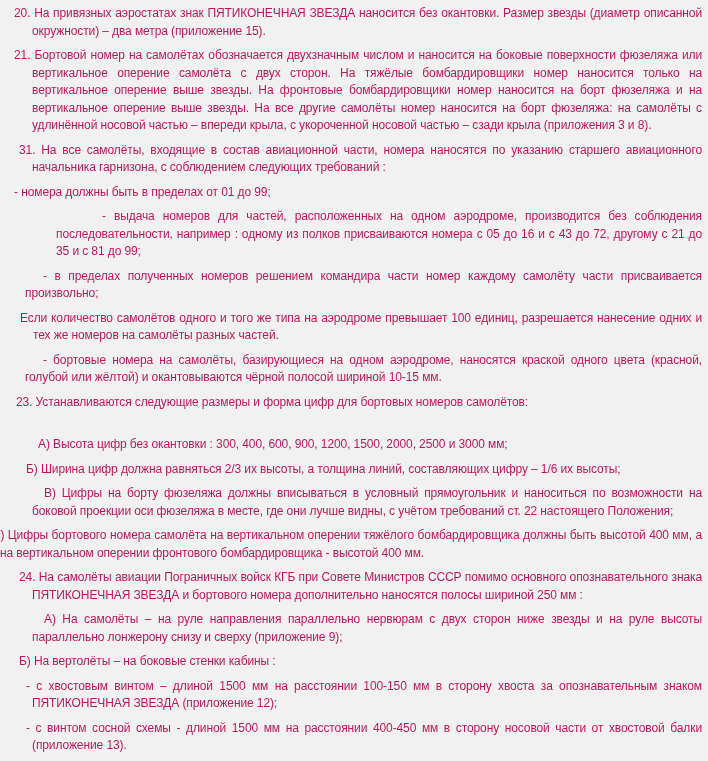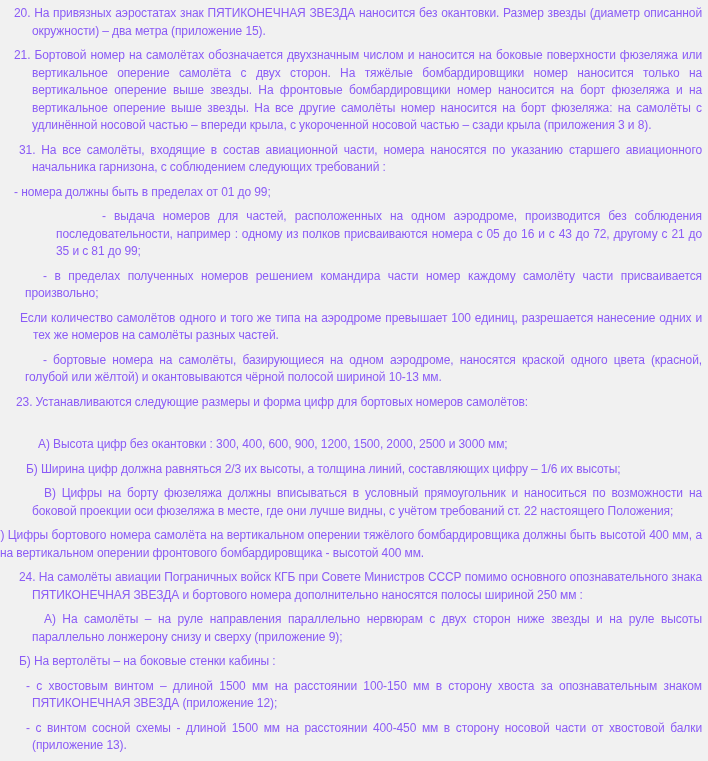--- a/index.html
+++ b/index.html
@@ -8,21 +8,21 @@
     width: 708px;
     height: 761px;
     box-sizing: border-box;
     padding: 5px 6px 0 0;
     overflow: hidden;
     background: #f1f1f1;
     font-family: "Liberation Sans", "DejaVu Sans", sans-serif;
     font-size: 12px;
     line-height: 17.5px;
     letter-spacing: -0.1px;
-    color: #8b5cf6;
+    color: #be185d;
     text-align: justify;
   }
   .para { margin: 0 0 7px 0; }
   
   .s20   { padding-left: 32px; text-indent: -18px; }
   .s21   { padding-left: 32px; text-indent: -18px; }
   .s22   { padding-left: 32px; text-indent: -13px; }
   .sd1   { padding-left: 14px; }
   .sd2   { padding-left: 56px; text-indent: 46px; }
   .sd3   { padding-left: 25px; text-indent: 18px; }
@@ -44,21 +44,21 @@
 <body>
 
 <div class="page">
   <p class="para s20">20. На привязных аэростатах знак ПЯТИКОНЕЧНАЯ ЗВЕЗДА наносится без окантовки. Размер звезды (диаметр описанной окружности) – два метра (приложение 15).</p>
   <p class="para s21">21. Бортовой номер на самолётах обозначается двухзначным числом и наносится на боковые поверхности фюзеляжа или вертикальное оперение самолёта с двух сторон. На тяжёлые бомбардировщики номер наносится только на вертикальное оперение выше звезды. На фронтовые бомбардировщики номер наносится на борт фюзеляжа и на вертикальное оперение выше звезды. На все другие самолёты номер наносится на борт фюзеляжа: на самолёты с удлинённой носовой частью – впереди крыла, с укороченной носовой частью – сзади крыла (приложения 3 и 8).</p>
   <p class="para s22">31. На все самолёты, входящие в состав авиационной части, номера наносятся по указанию старшего авиационного начальника гарнизона, с соблюдением следующих требований :</p>
   <p class="para sd1">- номера должны быть в пределах от 01 до 99;</p>
   <p class="para sd2">- выдача номеров для частей, расположенных на одном аэродроме, производится без соблюдения последовательности, например : одному из полков присваиваются номера с 05 до 16 и с 43 до 72, другому с 21 до 35 и с 81 до 99;</p>
   <p class="para sd3">- в пределах полученных номеров решением командира части номер каждому самолёту части присваивается произвольно;</p>
   <p class="para sif">Если количество самолётов одного и того же типа на аэродроме превышает 100 единиц, разрешается нанесение одних и тех же номеров на самолёты разных частей.</p>
-  <p class="para sd4">- бортовые номера на самолёты, базирующиеся на одном аэродроме, наносятся краской одного цвета (красной, голубой или жёлтой) и окантовываются чёрной полосой шириной 10-13 мм.</p>
+  <p class="para sd4">- бортовые номера на самолёты, базирующиеся на одном аэродроме, наносятся краской одного цвета (красной, голубой или жёлтой) и окантовываются чёрной полосой шириной 10-15 мм.</p>
   <p class="para s23">23. Устанавливаются следующие размеры и форма цифр для бортовых номеров самолётов:</p>
   <p class="para s23a">А) Высота цифр без окантовки : 300, 400, 600, 900, 1200, 1500, 2000, 2500 и 3000 мм;</p>
   <p class="para s23b">Б) Ширина цифр должна равняться 2/3 их высоты, а толщина линий, составляющих цифру – 1/6 их высоты;</p>
   <p class="para s23v">В) Цифры на борту фюзеляжа должны вписываться в условный прямоугольник и наноситься по возможности на боковой проекции оси фюзеляжа в месте, где они лучше видны, с учётом требований ст. 22 настоящего Положения;</p>
   <p class="para s23g">Г) Цифры бортового номера самолёта на вертикальном оперении тяжёлого бомбардировщика должны быть высотой 400 мм, а на вертикальном оперении фронтового бомбардировщика - высотой 400 мм.</p>
   <p class="para s24">24. На самолёты авиации Пограничных войск КГБ при Совете Министров СССР помимо основного опознавательного знака ПЯТИКОНЕЧНАЯ ЗВЕЗДА и бортового номера дополнительно наносятся полосы шириной 250 мм :</p>
   <p class="para s24a">А) На самолёты – на руле направления параллельно нервюрам с двух сторон ниже звезды и на руле высоты параллельно лонжерону снизу и сверху (приложение 9);</p>
   <p class="para s24b">Б) На вертолёты – на боковые стенки кабины :</p>
   <p class="para sd5">- с хвостовым винтом – длиной 1500 мм на расстоянии 100-150 мм в сторону хвоста за опознавательным знаком ПЯТИКОНЕЧНАЯ ЗВЕЗДА (приложение 12);</p>
   <p class="para sd6">- с винтом сосной схемы - длиной 1500 мм на расстоянии 400-450 мм в сторону носовой части от хвостовой балки (приложение 13).</p>

